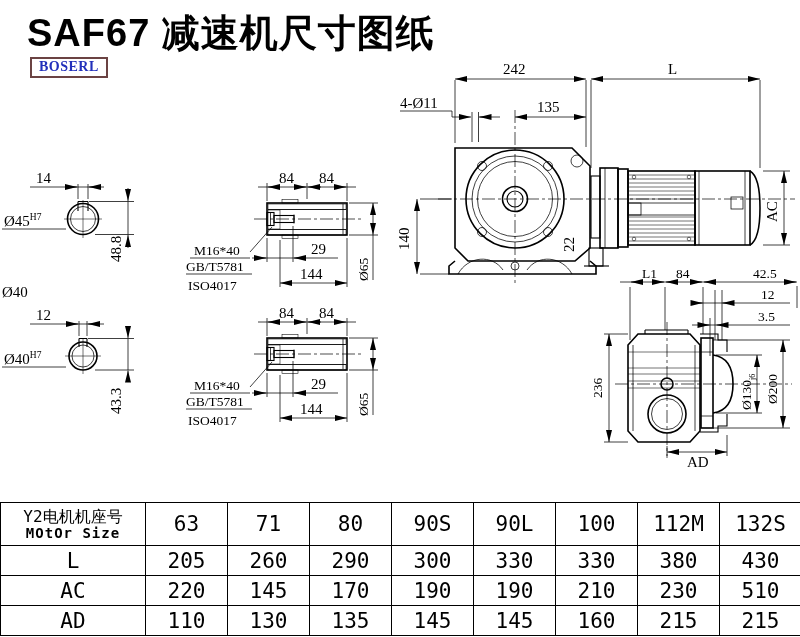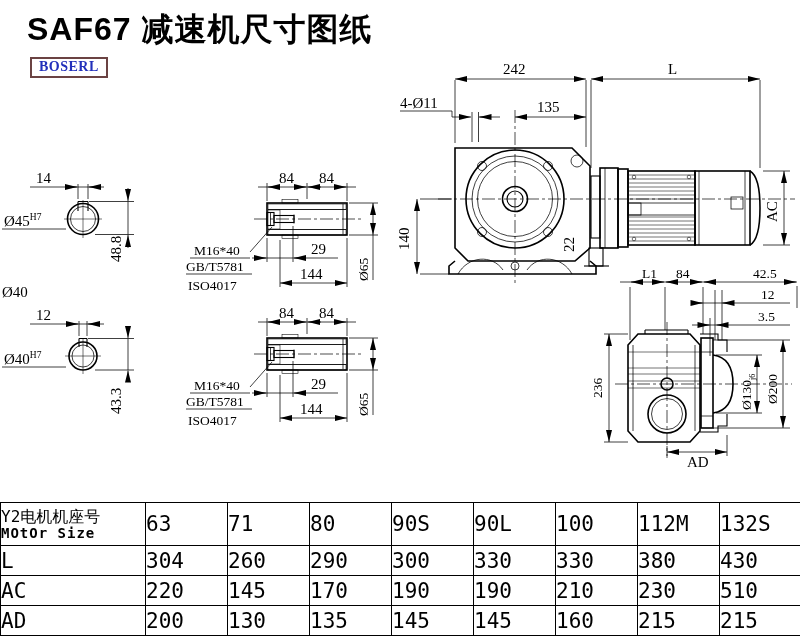--- a/index.html
+++ b/index.html
@@ -1,33 +1,33 @@
 <!DOCTYPE html>
 <html><head>
 <meta charset="utf-8">
 <style>
   html,body{margin:0;padding:0;background:#fff;}
   #page{position:relative;width:800px;height:637px;background:#fff;overflow:hidden;
         font-family:"Liberation Serif", serif;}
   #title{position:absolute;left:27px;top:8px;margin:0;font-family:"Liberation Sans",sans-serif;
-         font-size:32px;font-weight:700;color:#000;letter-spacing:1px;white-space:nowrap;}
+         font-size:38px;font-weight:700;color:#000;letter-spacing:1px;white-space:nowrap;}
   #logo{position:absolute;left:30px;top:57px;border:2.5px solid #6b4343;background:#fff;
         padding:0 7px 1px 7px;font-family:"Liberation Serif",serif;font-weight:700;
         font-size:14px;color:#2230bb;letter-spacing:.5px;}
   svg text{font-family:"Liberation Serif",serif;fill:#000;}
   .o{stroke:#000;stroke-width:1.6;fill:none;}
   .m{stroke:#000;stroke-width:1.1;fill:none;}
   .t{stroke:#000;stroke-width:0.75;fill:none;}
   .f{stroke:#000;stroke-width:0.55;fill:none;}
   .cl{stroke:#000;stroke-width:0.7;fill:none;stroke-dasharray:13 3 3 3;}
   .dt{font-size:15px;}
   .ds{font-size:13.5px;}
   #dimtable{position:absolute;left:0;top:502px;width:800px;border-collapse:collapse;
             table-layout:fixed;background:#fff;}
-  #dimtable td{border:1.6px solid #000;text-align:left;vertical-align:middle;
+  #dimtable td{border:1.6px solid #000;text-align:center;vertical-align:middle;
                font-family:"DejaVu Sans Mono",monospace;font-size:21px;color:#000;padding:0;}
   #dimtable tr.hdr td{height:42px;}
   #dimtable tr.datarow td{height:29px;}
   .cellcn{font-size:16px;line-height:1.2;font-family:"DejaVu Sans Mono",monospace;}
   .cellen{font-size:14px;line-height:1.1;font-family:"DejaVu Sans Mono",monospace;letter-spacing:1px;font-weight:bold;}
 </style>
 </head>
 <body>
 
 <div id="page">
@@ -294,21 +294,21 @@
       <td>71</td>
       <td>80</td>
       <td>90S</td>
       <td>90L</td>
       <td>100</td>
       <td>112M</td>
       <td>132S</td>
     </tr>
     <tr class="datarow">
       <td>L</td>
-      <td>304</td>
+      <td>205</td>
       <td>260</td>
       <td>290</td>
       <td>300</td>
       <td>330</td>
       <td>330</td>
       <td>380</td>
       <td>430</td>
     </tr>
     <tr class="datarow">
       <td>AC</td>
@@ -316,21 +316,21 @@
       <td>145</td>
       <td>170</td>
       <td>190</td>
       <td>190</td>
       <td>210</td>
       <td>230</td>
       <td>510</td>
     </tr>
     <tr class="datarow">
       <td>AD</td>
-      <td>200</td>
+      <td>110</td>
       <td>130</td>
       <td>135</td>
       <td>145</td>
       <td>145</td>
       <td>160</td>
       <td>215</td>
       <td>215</td>
     </tr>
   </tbody>
     </table>

